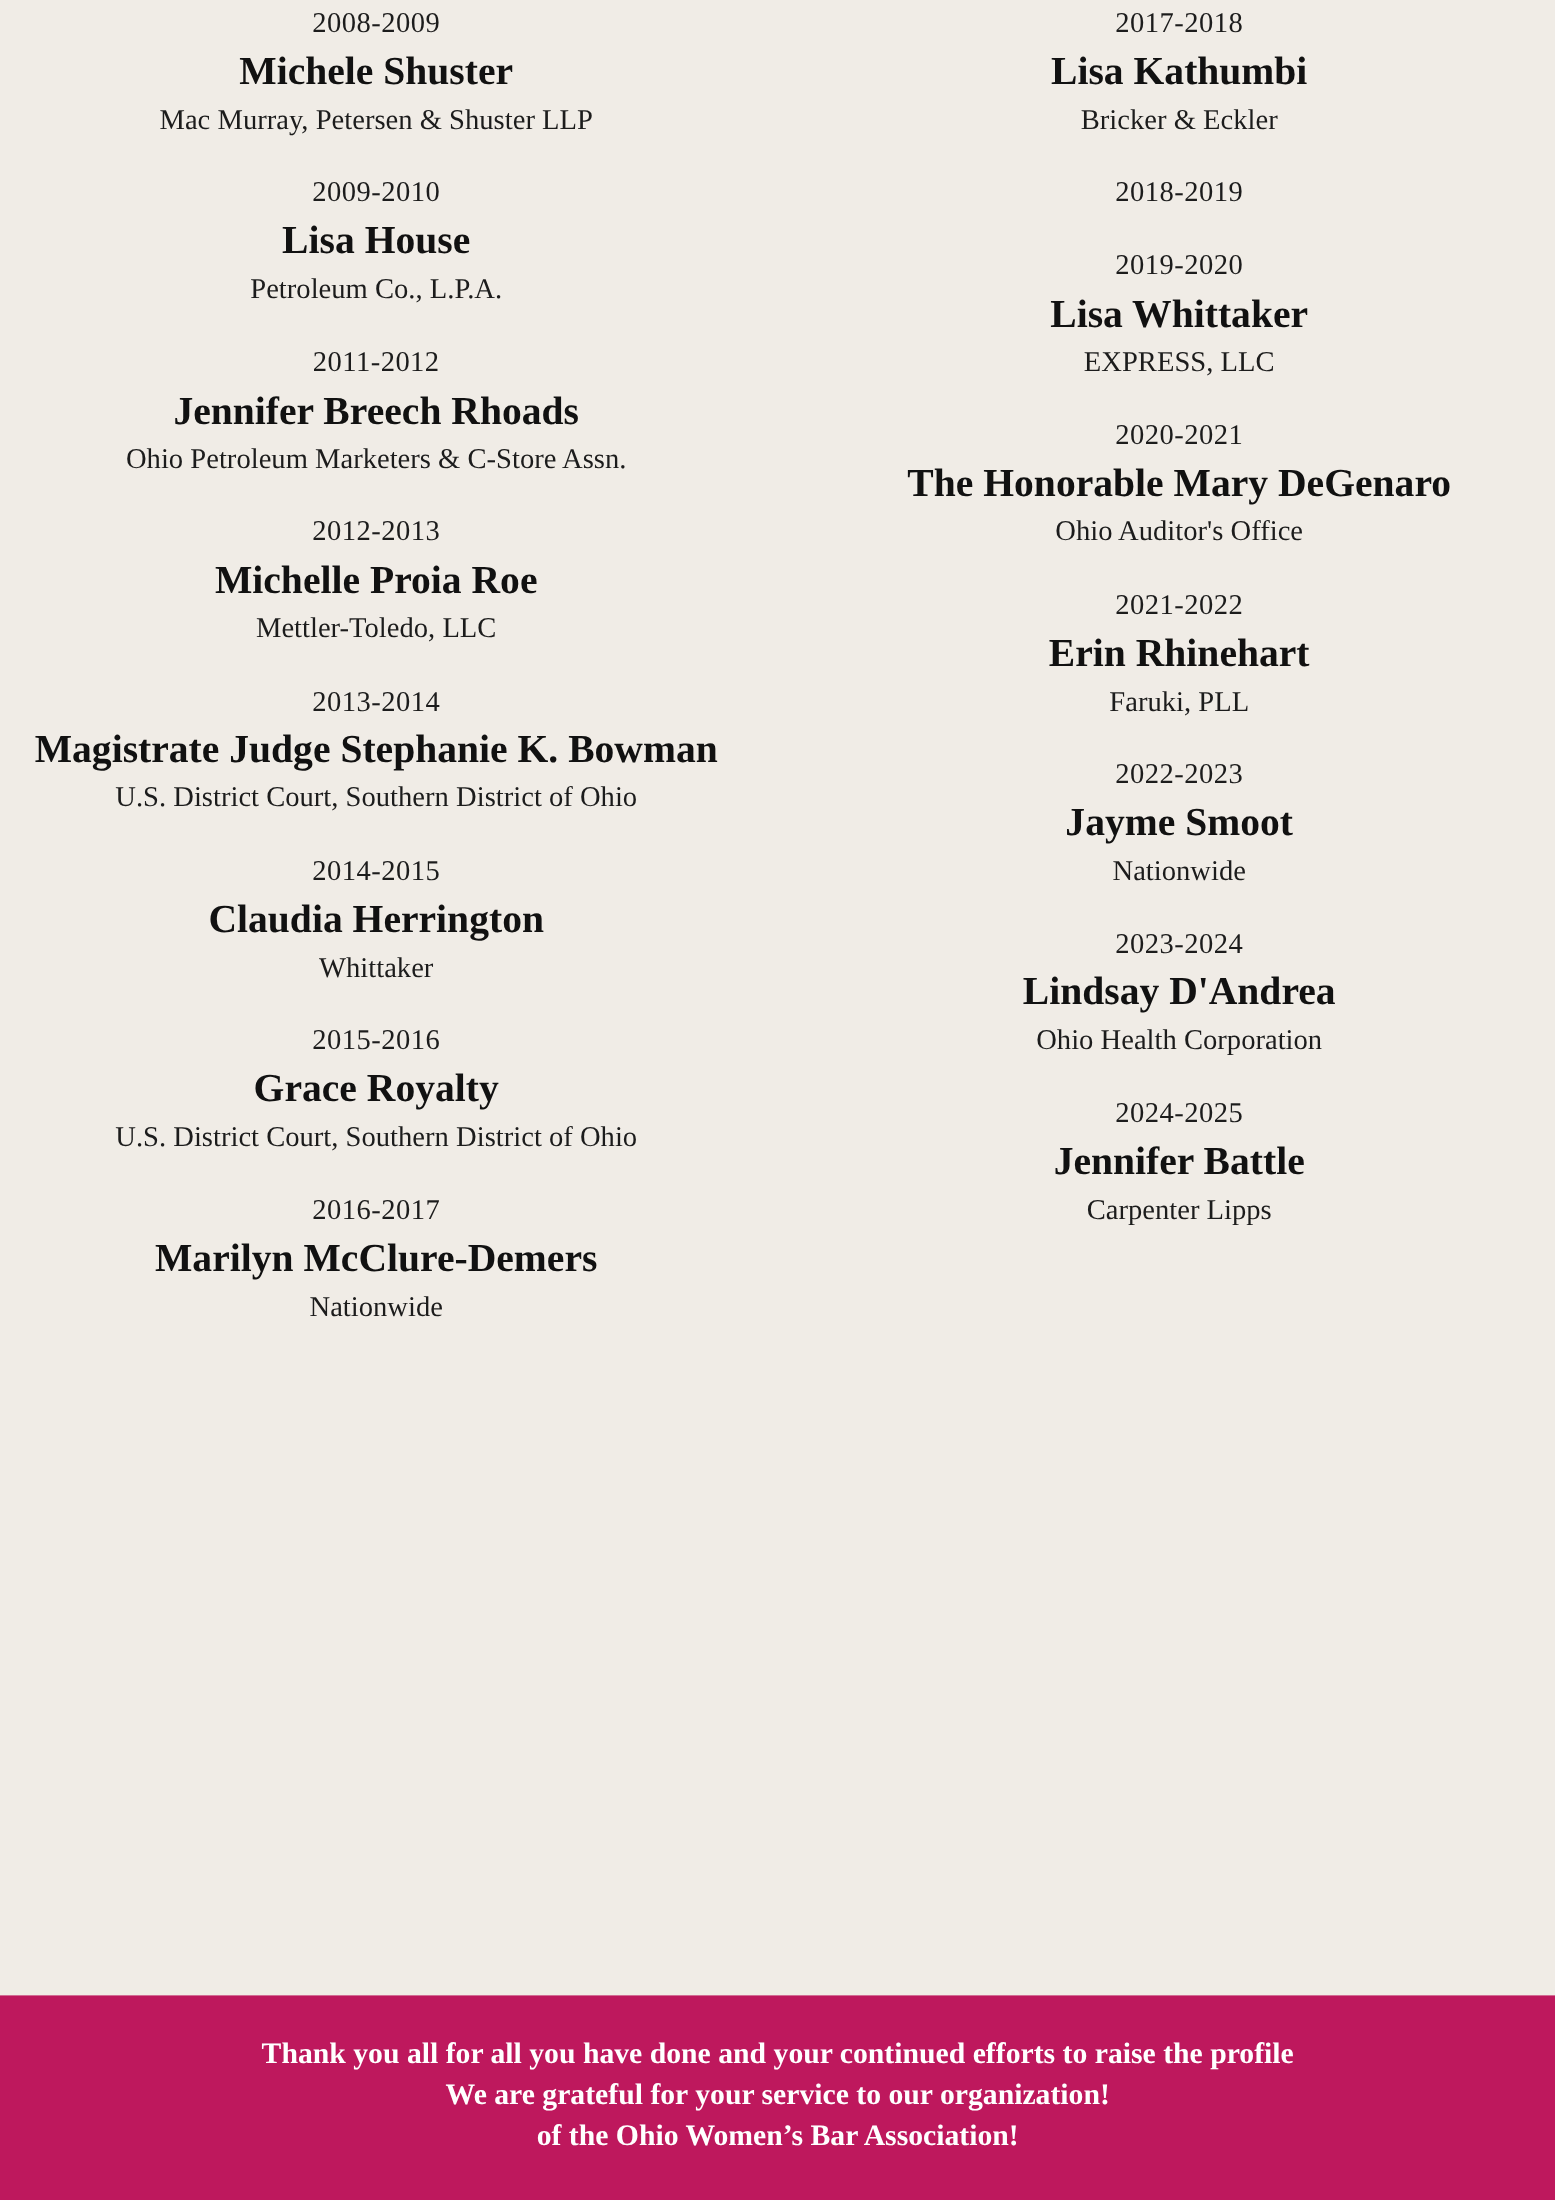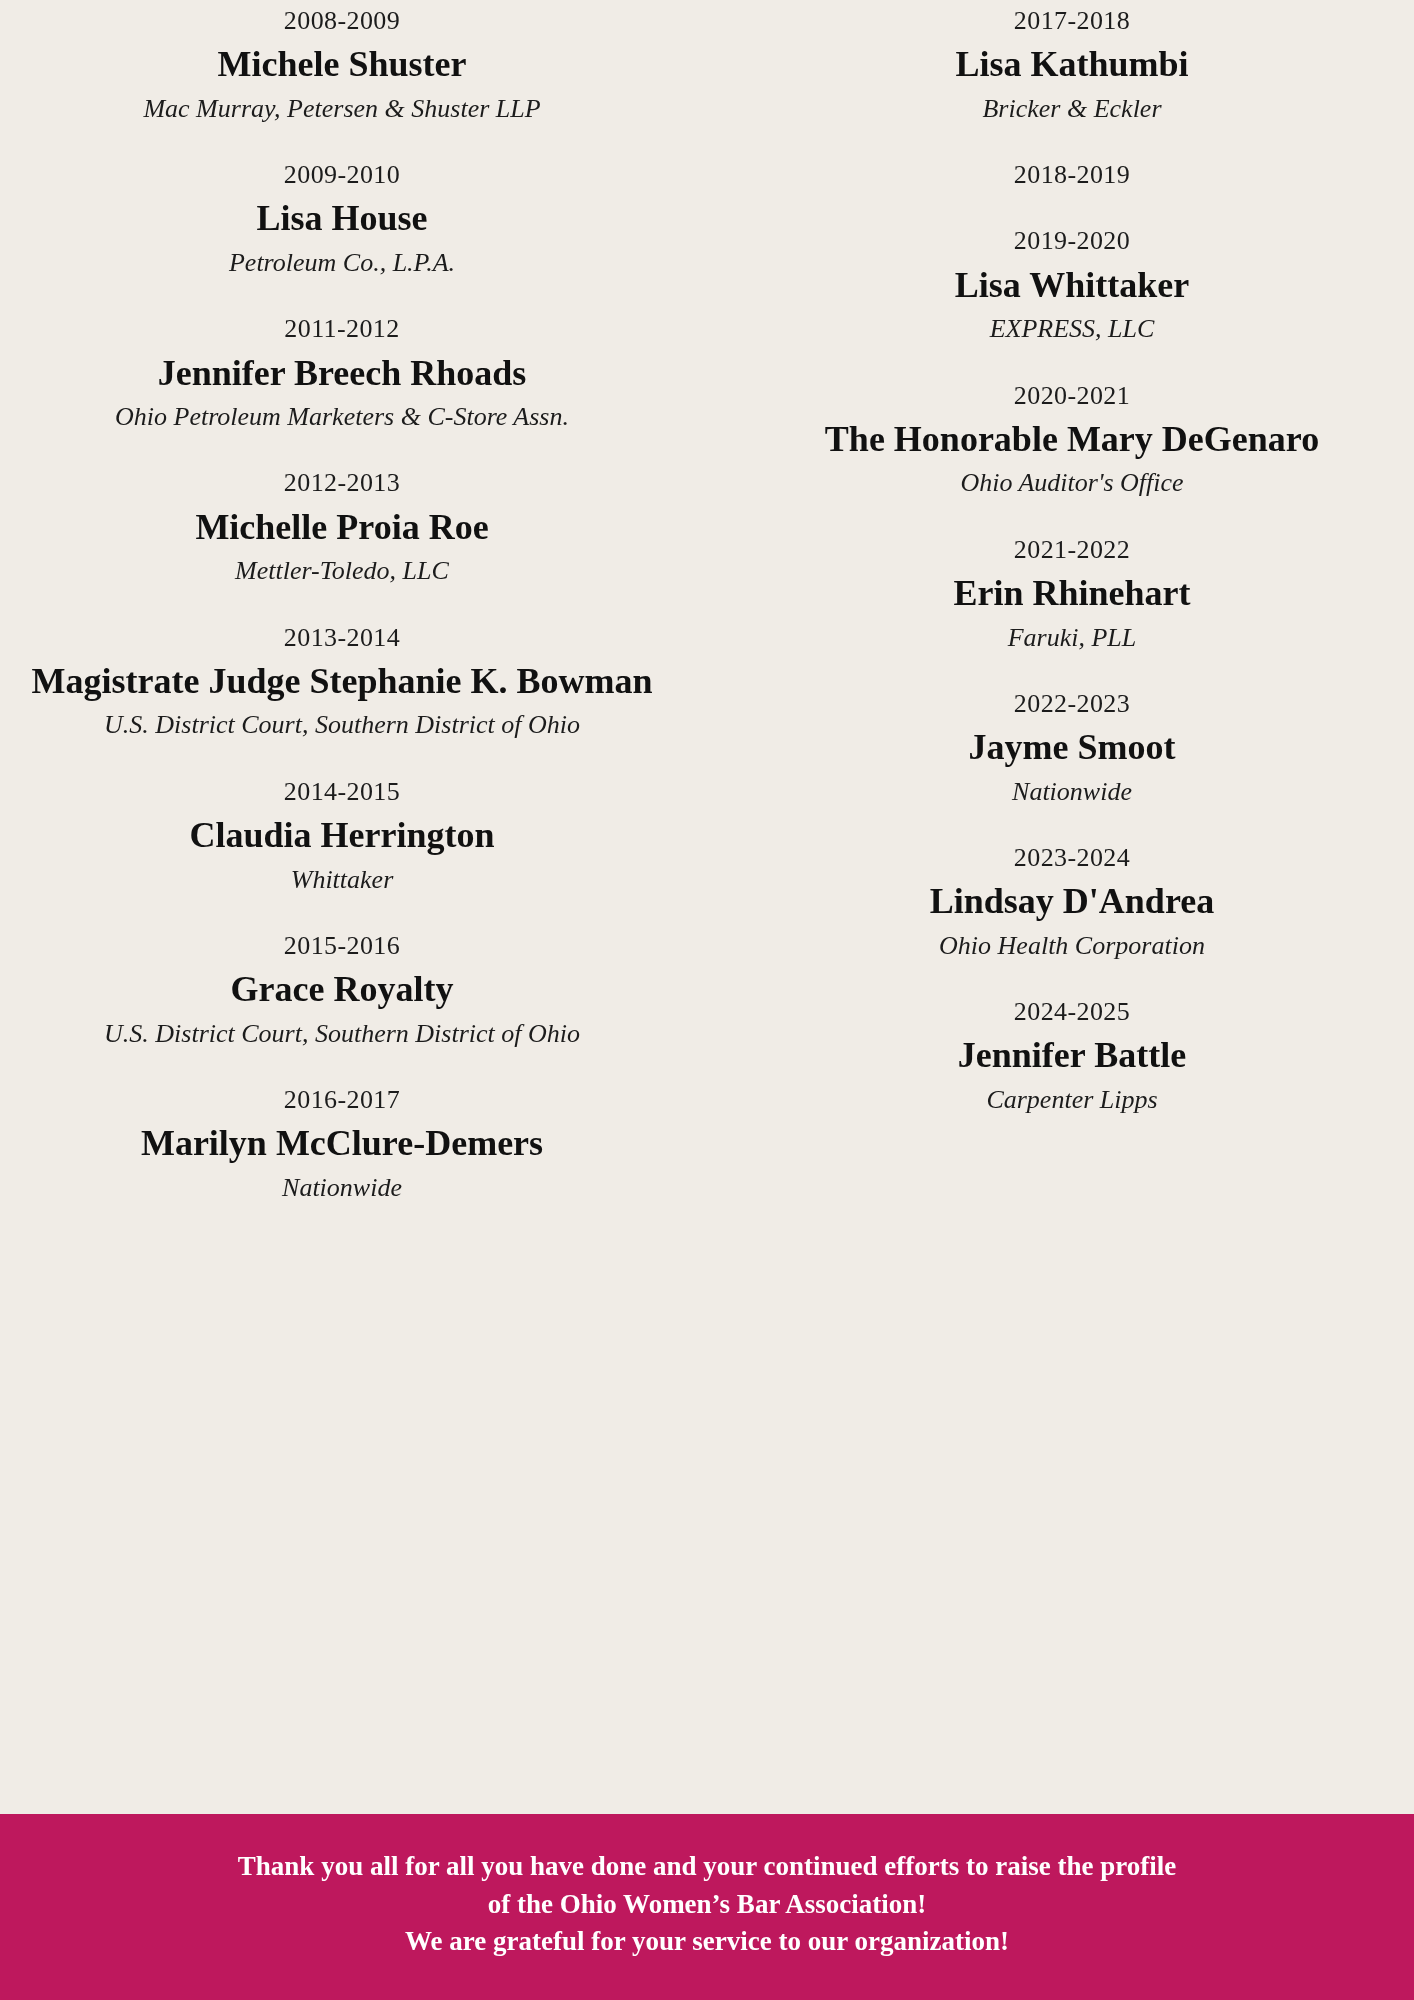--- a/index.html
+++ b/index.html
@@ -49,21 +49,20 @@
   .entry .name {
     font-size: 36px;
     font-weight: bold;
     color: #111111;
     margin-top: 3px;
   }
   .entry .org {
     font-size: 26px;
     color: #1c1c1c;
     margin-top: 3px;
-    font-style: italic;
   }
   .spacer {
     flex: 1 1 auto;
     min-height: 60px;
   }
   .footer-banner {
     background: #be185d;
     color: #ffffff;
     text-align: center;
     padding: 34px 40px 40px 40px;
@@ -185,17 +184,17 @@
       </div>
 
     </div>
 
   </div>
 
   <div class="spacer"></div>
 
   <div class="footer-banner">
     <div>Thank you all for all you have done and your continued efforts to raise the profile</div>
+    <div>We are grateful for your service to our organization!</div>
     <div>of the Ohio Women’s Bar Association!</div>
-    <div>We are grateful for your service to our organization!</div>
   </div>
 
 </div>
 
 </body></html>

